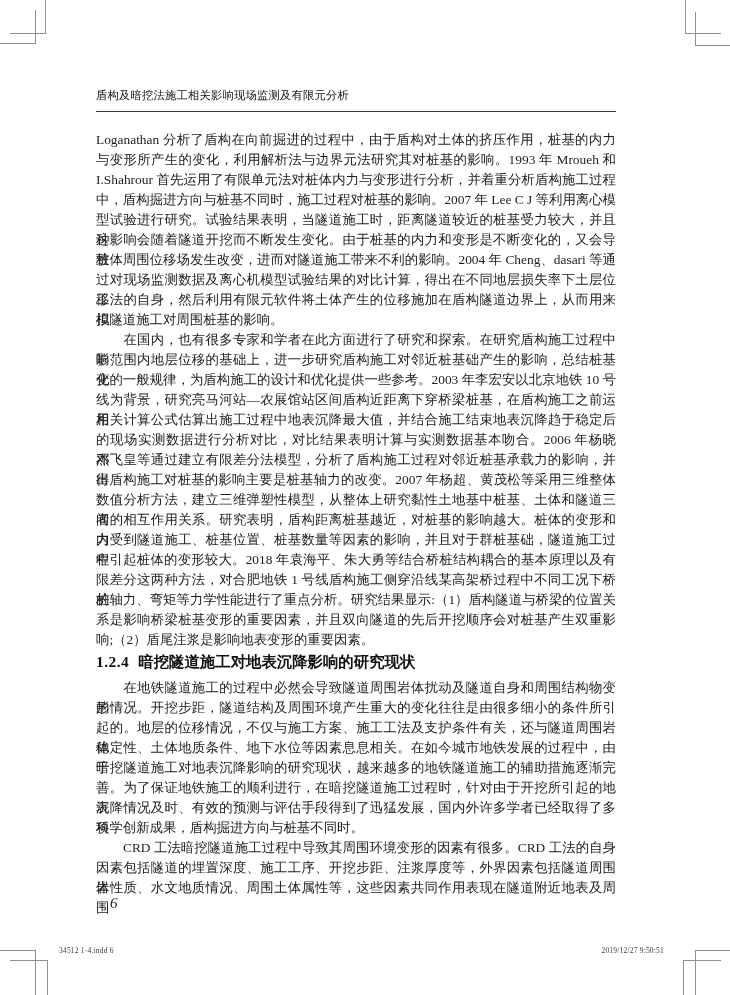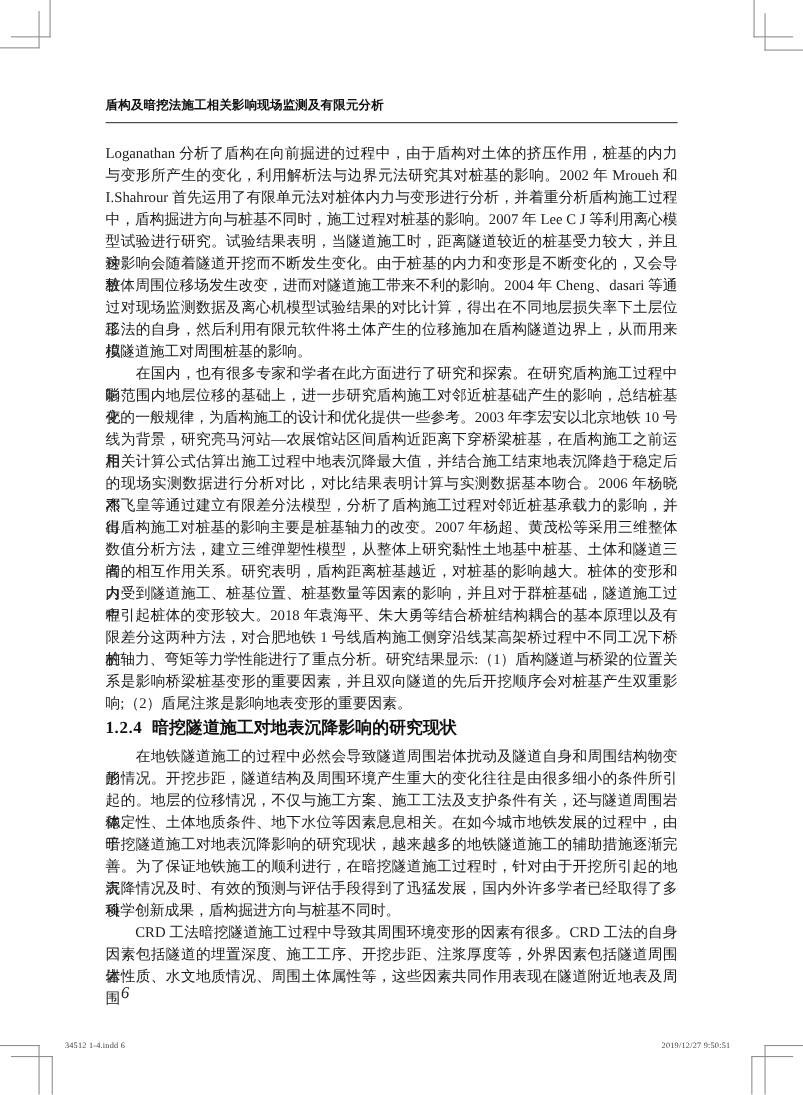--- a/index.html
+++ b/index.html
@@ -14,21 +14,21 @@
   .cm-tl2{left:0;   top:10px;width:35px; height:33px; border-right-width:1px; border-bottom-width:1px;}
   .cm-tr1{left:685px;top:0;  width:35px; height:33px; border-left-width:1px;  border-bottom-width:1px;}
   .cm-tr2{left:695px;top:12px;width:34px;height:33px; border-left-width:1px;  border-bottom-width:1px;}
   .cm-bl1{left:0;   top:950px;width:35px;height:45px; border-top-width:1px;   border-right-width:1px;}
   .cm-bl2{left:10px;top:960px;width:37px;height:35px; border-top-width:1px;   border-right-width:1px;}
   .cm-br1{left:695px;top:950px;width:34px;height:45px;border-top-width:1px;   border-left-width:1px;}
   .cm-br2{left:683px;top:960px;width:37px;height:35px;border-top-width:1px;   border-left-width:1px;}
 
   .running-title{
     position:absolute; left:96px; top:88px; width:520px;
-    font-size:11.3px; font-weight:700; letter-spacing:0.2px; color:#111;
+    font-size:11.3px; font-weight:400; letter-spacing:0.2px; color:#111;
   }
   .header-rule{position:absolute; left:96px; top:111px; width:520px; height:1px; background:#3a3a3a;}
 
   .content{position:absolute; left:96px; top:130px; width:520px; font-size:13.4px; line-height:20px;}
   .para{margin:0;}
   .line{
     height:20px; white-space:nowrap; overflow:visible;
     text-align:justify; text-align-last:justify; white-space:normal;
   }
   .line.last{text-align-last:left;}
@@ -58,21 +58,21 @@
   <div class="cm cm-bl2"></div>
   <div class="cm cm-br1"></div>
   <div class="cm cm-br2"></div>
 
   <div class="running-title">盾构及暗挖法施工相关影响现场监测及有限元分析</div>
   <div class="header-rule"></div>
 
   <div class="content" id="content">
       <div class="para">
         <div class="line">Loganathan 分析了盾构在向前掘进的过程中，由于盾构对土体的挤压作用，桩基的内力</div>
-        <div class="line">与变形所产生的变化，利用解析法与边界元法研究其对桩基的影响。2002 年 Mroueh 和</div>
+        <div class="line">与变形所产生的变化，利用解析法与边界元法研究其对桩基的影响。1993 年 Mroueh 和</div>
         <div class="line">I.Shahrour 首先运用了有限单元法对桩体内力与变形进行分析，并着重分析盾构施工过程</div>
         <div class="line">中，盾构掘进方向与桩基不同时，施工过程对桩基的影响。2007 年 Lee C J 等利用离心模</div>
         <div class="line">型试验进行研究。试验结果表明，当隧道施工时，距离隧道较近的桩基受力较大，并且这</div>
         <div class="line">种影响会随着隧道开挖而不断发生变化。由于桩基的内力和变形是不断变化的，又会导致</div>
         <div class="line">桩体周围位移场发生改变，进而对隧道施工带来不利的影响。2004 年 Cheng、dasari 等通</div>
         <div class="line">过对现场监测数据及离心机模型试验结果的对比计算，得出在不同地层损失率下土层位移</div>
         <div class="line">工法的自身，然后利用有限元软件将土体产生的位移施加在盾构隧道边界上，从而用来模</div>
         <div class="line last">拟隧道施工对周围桩基的影响。</div>
       </div>
       <div class="para">

